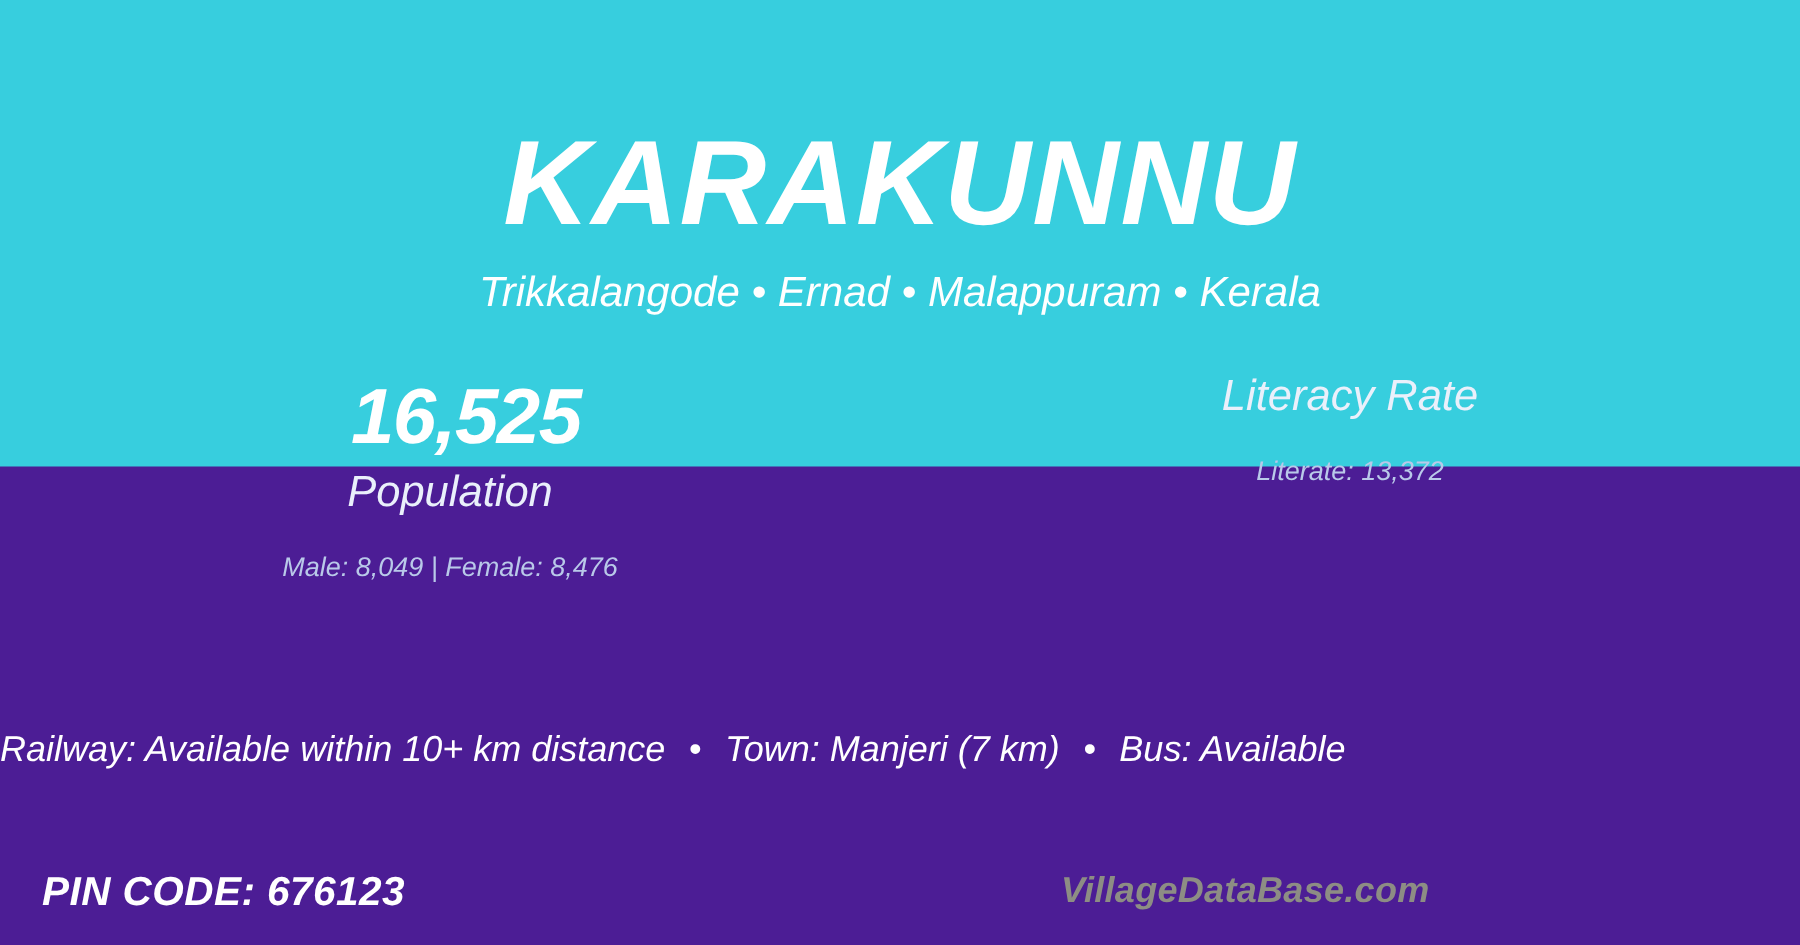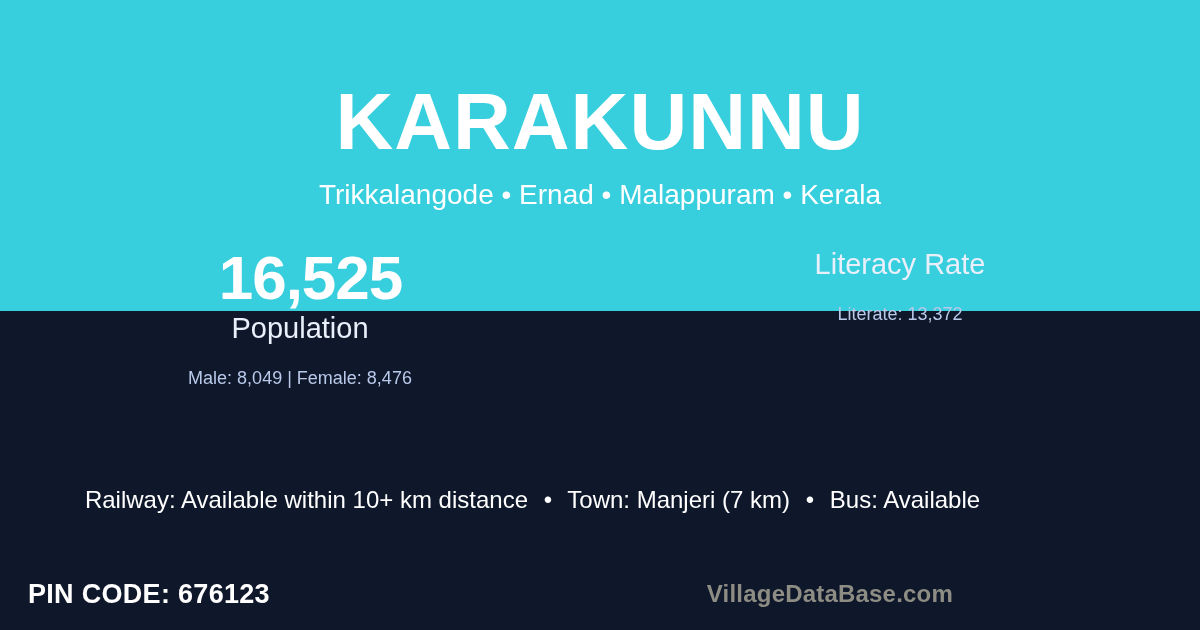--- a/index.html
+++ b/index.html
@@ -11,22 +11,23 @@
     height: 630px;
     overflow: hidden;
     font-family: "Liberation Sans", sans-serif;
     background: #2b53b5;
   }
 
   .card {
     position: relative;
     width: 1200px;
     height: 630px;
-    background: #0f172a;
+    background: #4c1d95;
     overflow: hidden;
+    font-style: italic;
   }
 
   
   .teal-band {
     position: absolute;
     left: 0;
     top: 0;
     width: 1200px;
     height: 311px;
     background: #37ced e;
@@ -68,21 +69,21 @@
     top: 246px;
     width: 1200px;
     display: flex;
     flex-direction: row;
   }
   .stat-col {
     flex: 1 1 0;
     text-align: center;
   }
   .stat-value {
-    font-size: 62px;
+    font-size: 52px;
     line-height: 64px;
     font-weight: 700;
     color: #ffffff;
     letter-spacing: -1px;
     white-space: nowrap;
     margin-left: 21px;
   }
   .stat-label {
     margin-top: 3px;
     font-size: 29px;
@@ -99,21 +100,21 @@
     color: #b9c9e9;
     white-space: nowrap;
   }
 
   
   .info-line {
     position: absolute;
     left: 0;
     top: 485px;
     width: 1065px;
-    text-align: center;
+    text-align: left;
     font-size: 24px;
     line-height: 30px;
     color: #ffffff;
     font-weight: 400;
     white-space: nowrap;
   }
   .info-sep {
     padding: 0 9px;
     color: #ffffff;
   }

